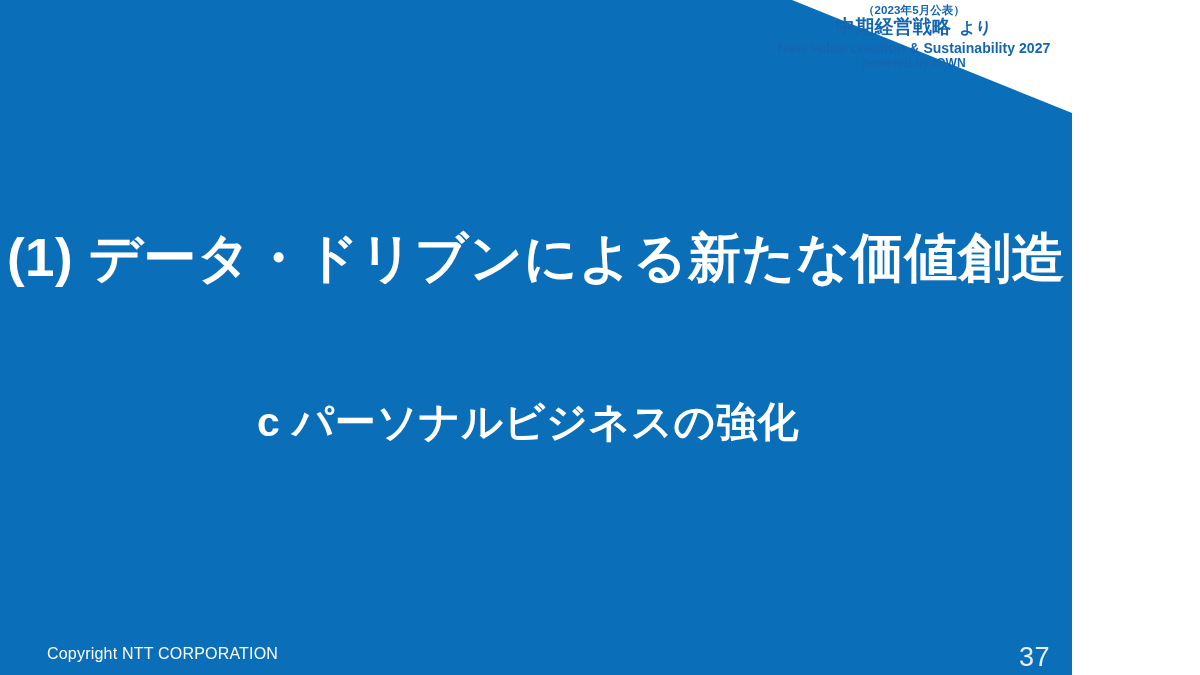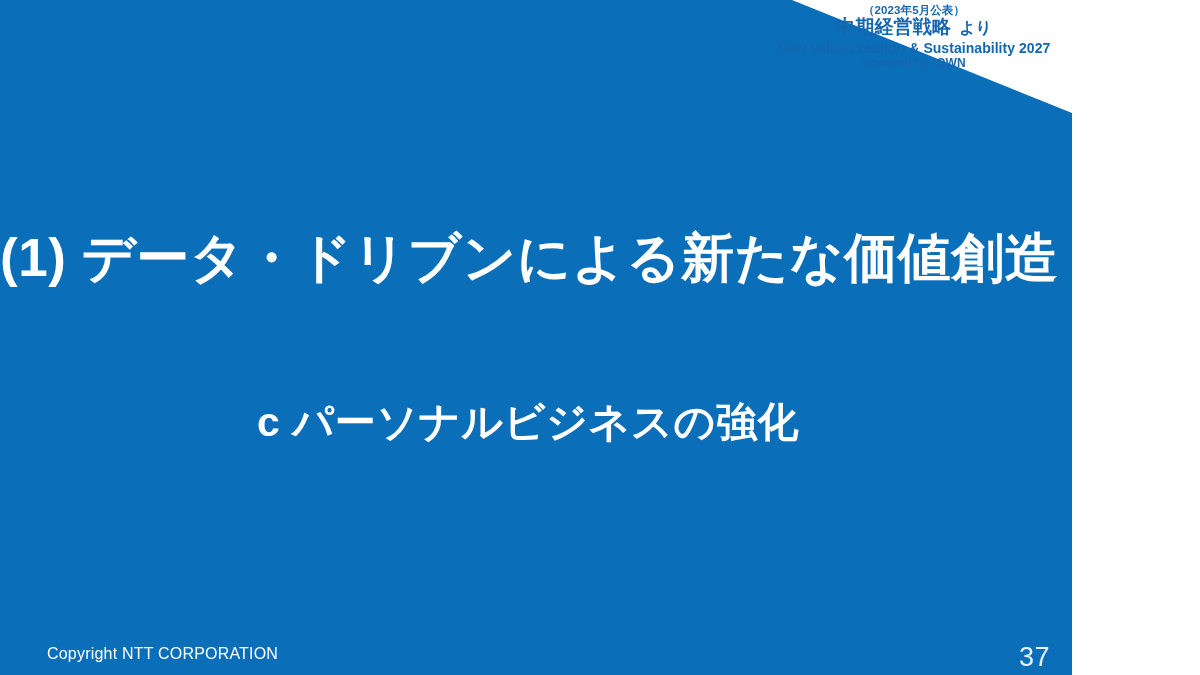--- a/index.html
+++ b/index.html
@@ -84,21 +84,21 @@
     color: #1566b0;
     text-align: center;
   }
 
   
   .title-main {
     position: absolute;
     left: 0;
     right: 0;
     top: 228px;
-    text-align: left;
+    text-align: center;
     color: #ffffff;
     font-size: 53px;
     font-weight: bold;
     letter-spacing: 0.5px;
     line-height: 1.15;
     white-space: nowrap;
   }
 
   .title-sub {
     position: absolute;

